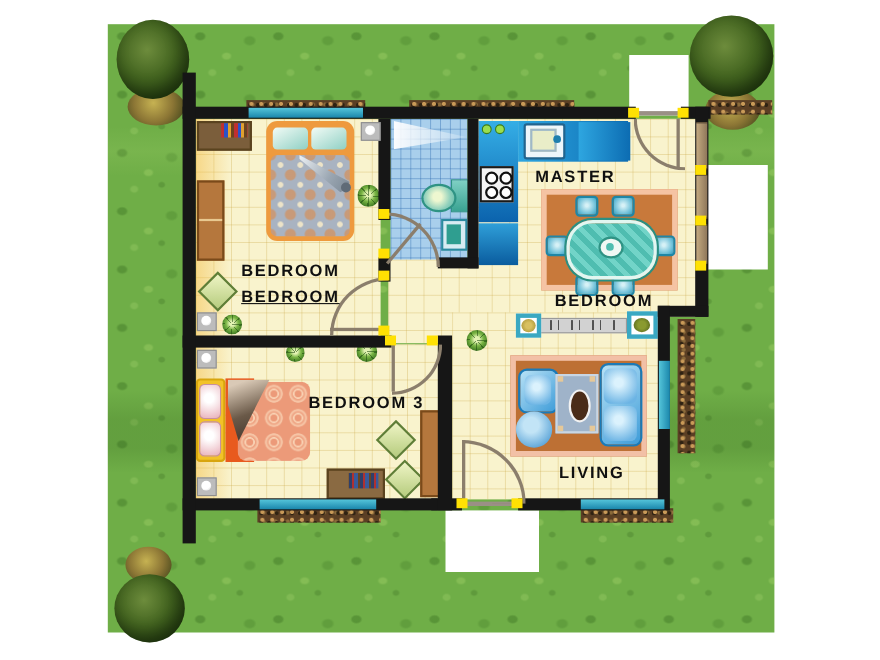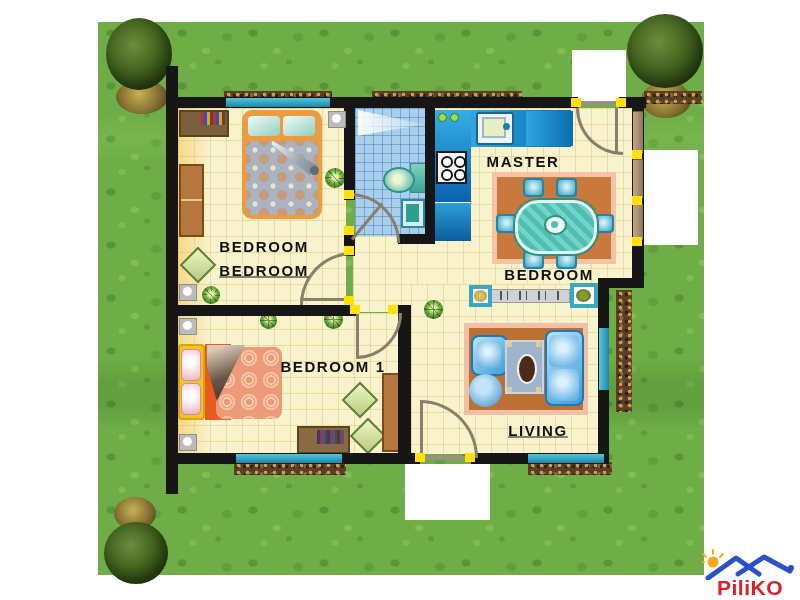--- a/index.html
+++ b/index.html
@@ -256,32 +256,17 @@
   <div class="abs leaf" style="left:352px;top:238px;width:47px;height:3px;transform:rotate(-50deg);transform-origin:0 50%;"></div>
   <div class="abs arc" style="left:356px;top:313px;width:43px;height:43px;border-right-width:3px;border-bottom-width:3px;border-radius:0 0 100% 0;"></div>
   <div class="abs leaf" style="left:356px;top:313px;width:3px;height:43px;"></div>
   <div class="abs arc" style="left:420px;top:400px;width:55px;height:55px;border-top-width:3px;border-right-width:3px;border-radius:0 100% 0 0;"></div>
   <div class="abs leaf" style="left:420px;top:400px;width:3px;height:55px;"></div>
 
   <div class="abs room-label" style="left:264px;top:246px;">BEDROOM</div>
   <div class="abs room-label" style="left:264px;top:270px;text-decoration:underline;">BEDROOM</div>
   <div class="abs room-label" style="left:523px;top:161px;">MASTER</div>
   <div class="abs room-label" style="left:549px;top:274px;">BEDROOM</div>
-  <div class="abs room-label" style="left:333px;top:366px;">BEDROOM 1</div>
-  <div class="abs room-label" style="left:538px;top:430px;text-decoration:underline;">LIVING</div>
-
-  <div class="abs" style="left:702px;top:548px;width:96px;height:50px;z-index:70;">
-    <svg width="96" height="32" viewBox="0 0 96 32" style="position:absolute;left:0;top:0;">
-      <g stroke="#f7a81b" stroke-width="2" stroke-linecap="round">
-        <line x1="11" y1="6" x2="11" y2="2"></line>
-        <line x1="4" y1="9" x2="1" y2="6"></line>
-        <line x1="18" y1="9" x2="21" y2="6"></line>
-        <line x1="2" y1="14" x2="-1" y2="14"></line>
-      </g>
-      <circle cx="11" cy="14" r="5.5" fill="#f7a81b"></circle>
-      <path d="M6 30 L34 10 L57 26" fill="none" stroke="#2b50c8" stroke-width="5" stroke-linejoin="round" stroke-linecap="round"></path>
-      <path d="M36 26 L62 9 L88 23" fill="none" stroke="#2b50c8" stroke-width="5" stroke-linejoin="round" stroke-linecap="round"></path>
-      <circle cx="89" cy="20" r="3" fill="#2b50c8"></circle>
-    </svg>
-    <div class="abs logo-text" style="left:0;top:28px;width:96px;">PiliKO</div>
-  </div>
+  <div class="abs room-label" style="left:333px;top:366px;">BEDROOM 3</div>
+  <div class="abs room-label" style="left:538px;top:430px;">LIVING</div>
+
 
 </div>
 
 </body></html>

